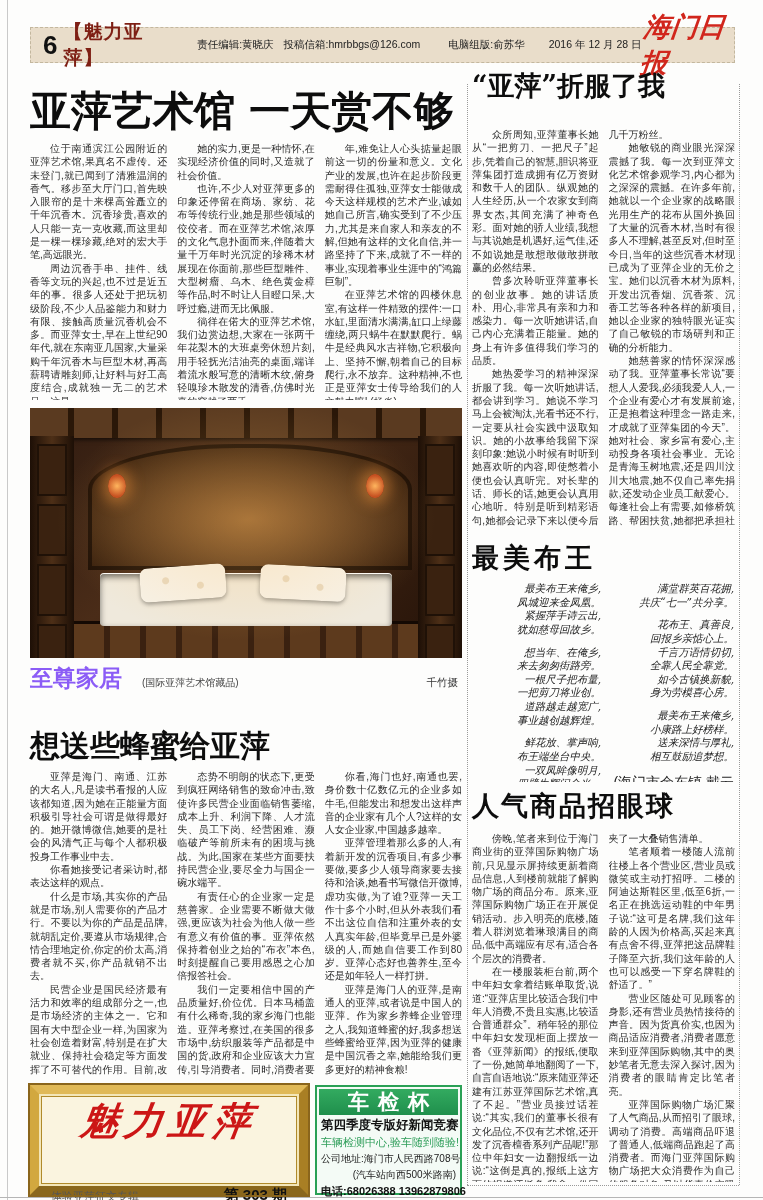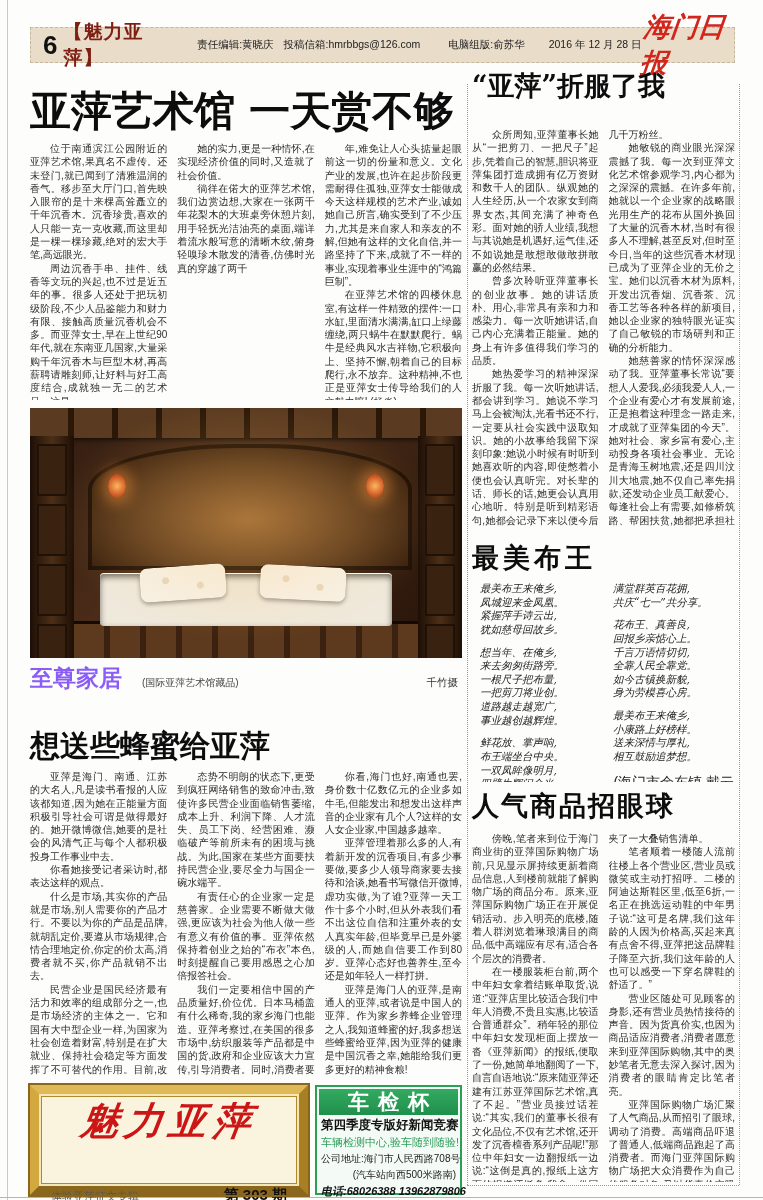--- a/index.html
+++ b/index.html
@@ -60,21 +60,21 @@
   .caption{position:absolute;left:30px;top:663px;width:432px;display:flex;align-items:baseline;}
   .cap-title{font-family:"DejaVu Serif","Liberation Serif",serif;font-weight:bold;font-size:23px;color:#8b5cf6;}
   .cap-sub{font-size:10px;color:#444;margin-left:20px;}
   .cap-credit{margin-left:auto;font-size:10.5px;color:#333;margin-right:4px;}
 
   
   .poem-cols{position:absolute;left:480px;top:582px;width:254px;height:200px;display:flex;overflow:hidden;}
   .poem-col{flex:1;font-family:"DejaVu Serif","Liberation Serif",serif;font-style:italic;
     font-size:10.5px;line-height:1.3;color:#222;}
   .poem-col + .poem-col{margin-left:12px;}
-  .stanza{margin-bottom:9px;}
+  .stanza{margin-bottom:9px;text-align:right;}
 
   
   .vdot{position:absolute;width:0;border-left:1px dotted #999;}
   .hdot{position:absolute;height:0;border-top:1px dotted #999;}
 
   
   .gold-frame{position:absolute;left:30px;top:1085px;width:278px;height:110px;box-sizing:border-box;
     background:#faf4df;border:9px solid #c79a33;
     border-color:#e0b957 #a97f24 #8a671c #d2a83f;outline:2px solid #8a651c;
     box-shadow:inset 0 0 0 2px #f3e6b8,inset 0 0 0 3px #b08a2a;}
@@ -85,21 +85,21 @@
   .gf-issue{margin-left:auto;font-size:15px;font-weight:bold;color:#111;}
 
   .ad-box{position:absolute;left:315px;top:1085px;width:147px;height:110px;box-sizing:border-box;
     border:2px solid #2aa055;background:#f4fbf6;padding:0 4px 2px 4px;}
   .ad-head{margin:2px -2px 2px -2px;background:linear-gradient(#33ab60,#1f8f4c);color:#fff;
     font-weight:bold;font-size:21px;text-align:center;letter-spacing:9px;line-height:1.25;text-indent:9px;}
   .ad-l1{font-size:12.5px;font-weight:bold;color:#111;text-align:center;white-space:nowrap;}
   .ad-l2{font-size:11px;color:#2f9e5a;text-align:center;white-space:nowrap;margin-top:1px;}
   .ad-l3,.ad-l4{font-size:10px;color:#222;margin-top:2px;white-space:nowrap;}
   .ad-l4{text-align:right;}
-  .ad-l5{font-size:11px;font-weight:bold;color:#111;margin-top:2px;white-space:nowrap;font-style:italic;}
+  .ad-l5{font-size:11px;font-weight:bold;color:#111;margin-top:2px;white-space:nowrap;}
 </style>
 </head>
 <body>
 
 <div class="page">
   <div class="edge-left"></div>
   <div class="edge-bottom"></div>
 
   <div class="masthead-bar">
     <span class="pagenum">6</span>
@@ -116,20 +116,21 @@
   <div class="hdot" style="left:467px;top:1185px;width:272px;"></div>
 
   <div class="headline-xl">亚萍艺术馆  一天赏不够</div>
   <div class="cols" style="left:30px;top:142px;width:432px;height:258px;">
     <div class="col">
       <p>位于南通滨江公园附近的亚萍艺术馆,果真名不虚传。还未登门,就已闻到了清雅温润的香气。移步至大厅门口,首先映入眼帘的是十来棵高耸矗立的千年沉香木。沉香珍贵,喜欢的人只能一克一克收藏,而这里却是一棵一棵珍藏,绝对的宏大手笔,高远眼光。</p>
       <p>周边沉香手串、挂件、线香等文玩的兴起,也不过是近五年的事。很多人还处于把玩初级阶段,不少人品鉴能力和财力有限、接触高质量沉香机会不多。而亚萍女士,早在上世纪90年代,就在东南亚几国家,大量采购千年沉香木与巨型木材,再高薪聘请雕刻师,让好料与好工高度结合,成就独一无二的艺术品。这是</p>
     </div>
     <div class="col">
       <p>她的实力,更是一种情怀,在实现经济价值的同时,又造就了社会价值。</p>
+      <p>也许,不少人对亚萍更多的印象还停留在商场、家纺、花布等传统行业,她是那些领域的佼佼者。而在亚萍艺术馆,浓厚的文化气息扑面而来,伴随着大量千万年时光沉淀的珍稀木材展现在你面前,那些巨型雕件、大型树瘤、乌木、绝色黄金樟等作品,时不时让人目瞪口呆,大呼过瘾,进而无比佩服。</p>
       <p>徜徉在偌大的亚萍艺术馆,我们边赏边想,大家在一张两千年花梨木的大班桌旁休憩片刻,用手轻抚光洁油亮的桌面,端详着流水般写意的清晰木纹,俯身轻嗅珍木散发的清香,仿佛时光真的穿越了两千</p>
     </div>
     <div class="col">
       <p>年,难免让人心头掂量起眼前这一切的份量和意义。文化产业的发展,也许在起步阶段更需耐得住孤独,亚萍女士能做成今天这样规模的艺术产业,诚如她自己所言,确实受到了不少压力,尤其是来自家人和亲友的不解,但她有这样的文化自信,并一路坚持了下来,成就了不一样的事业,实现着事业生涯中的“鸿篇巨制”。</p>
       <p>在亚萍艺术馆的四楼休息室,有这样一件精致的摆件:一口水缸,里面清水满满,缸口上绿藤缠绕,两只蜗牛在默默爬行。蜗牛是经典风水吉祥物,它积极向上、坚持不懈,朝着自己的目标爬行,永不放弃。这种精神,不也正是亚萍女士传导给我们的人文魅力嘛!  (杨炎)</p>
     </div>
   </div>
 
   <div class="photo">
     <div class="frieze"></div>

